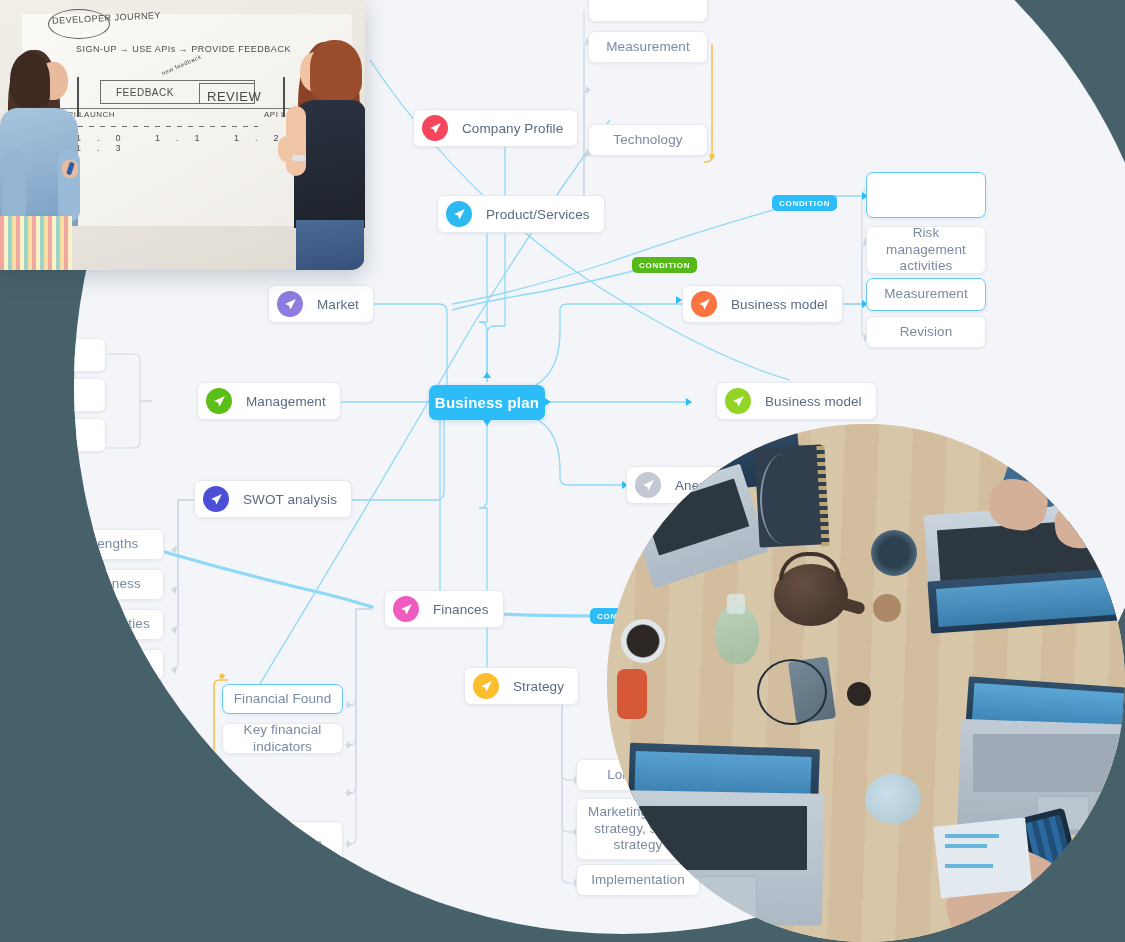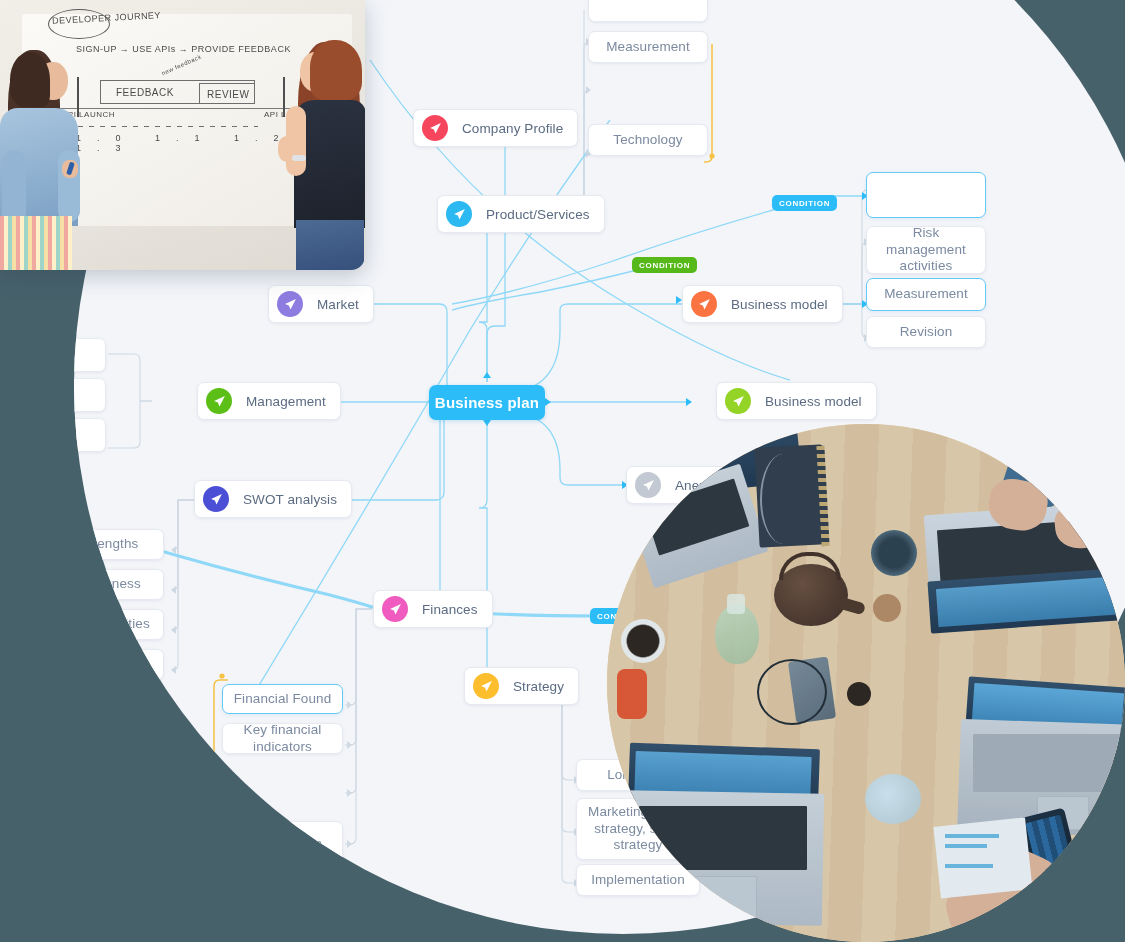--- a/index.html
+++ b/index.html
@@ -346,21 +346,21 @@
 
       <div class="node icon-node" style="left:626px; top:466px;">
         <span class="ico" style="background:#c3c9d2">
           <svg viewBox="0 0 24 24" fill="#fff">
               <path d="M22 2L2 11l7 3 3 7 10-19z"></path>
             </svg>
         </span>
         <span>Anexes</span>
       </div>
 
-      <div class="node icon-node" style="left:373px; top:590px;">
+      <div class="node icon-node" style="left:384px; top:590px;">
         <span class="ico" style="background:#ef5bbe">
           <svg viewBox="0 0 24 24" fill="#fff">
               <path d="M22 2L2 11l7 3 3 7 10-19z"></path>
             </svg>
         </span>
         <span>Finances</span>
       </div>
 
       <div class="node icon-node" style="left:464px; top:667px;">
         <span class="ico" style="background:#fcbe2d">
@@ -453,21 +453,21 @@
   <div class="photo-tl">
     <div class="ph wb-bg"></div>
     <div class="ph wb-board"></div>
 
     <div class="ph wb-oval" style="left:48px; top:9px;"></div>
     <div class="ph wb-ink" style="left:52px; top:13px; font-size:9px; transform:rotate(-3deg);">DEVELOPER JOURNEY</div>
     <div class="ph wb-ink" style="left:76px; top:44px; font-size:9px;">SIGN-UP  →  USE APIs  →  PROVIDE FEEDBACK</div>
     <div class="ph wb-rect" style="left:100px; top:80px; width:155px; height:24px;"></div>
     <div class="ph wb-rect" style="left:199px; top:83px; width:56px; height:21px;"></div>
     <div class="ph wb-ink" style="left:116px; top:87px; font-size:10px;">FEEDBACK</div>
-    <div class="ph wb-ink" style="left:207px; top:89px; font-size:10px;">REVIEW</div>
+    <div class="ph wb-ink" style="left:207px; top:89px; font-size:13px;">REVIEW</div>
     <div class="ph wb-line" style="left:55px; top:108px; width:282px;"></div>
     <div class="ph" style="left:77px; top:77px; width:2px; height:40px; background:#4f4f4f;"></div>
     <div class="ph" style="left:283px; top:77px; width:2px; height:40px; background:#4f4f4f;"></div>
     <div class="ph wb-ink" style="left:62px; top:110px; font-size:8px;">API LAUNCH</div>
     <div class="ph wb-ink" style="left:264px; top:110px; font-size:8px;">API LAUNCH</div>
     <div class="ph" style="left:78px; top:126px; width:180px; height:1px; background:repeating-linear-gradient(90deg,#6e6e6e 0 5px,transparent 5px 11px);"></div>
     <div class="ph wb-ink" style="left:76px; top:133px; font-size:9px; letter-spacing:16px;">1.0   1.1   1.2   1.3</div>
     <div class="ph wb-ink" style="left:160px; top:62px; font-size:6px; transform:rotate(-24deg);">new feedback</div>
 
     <div class="person">

